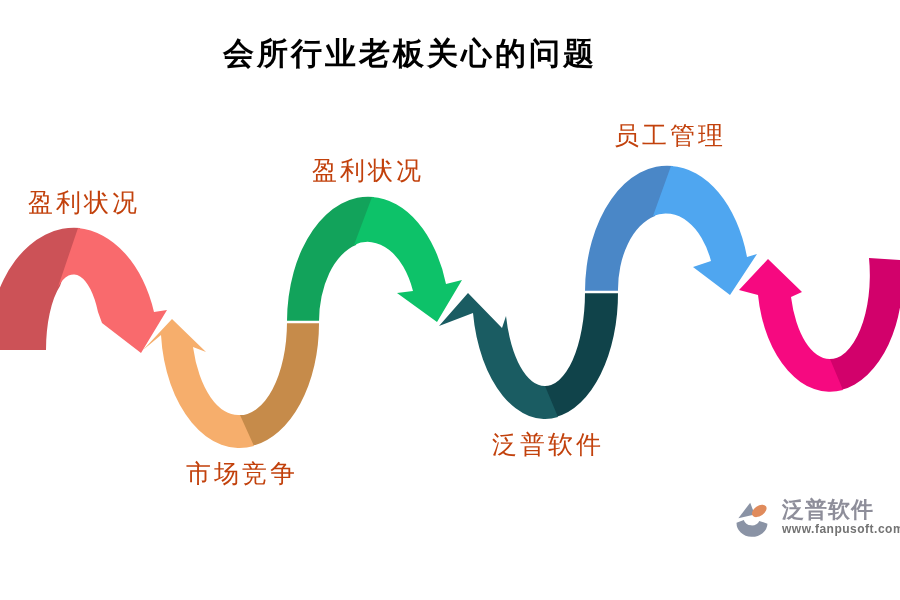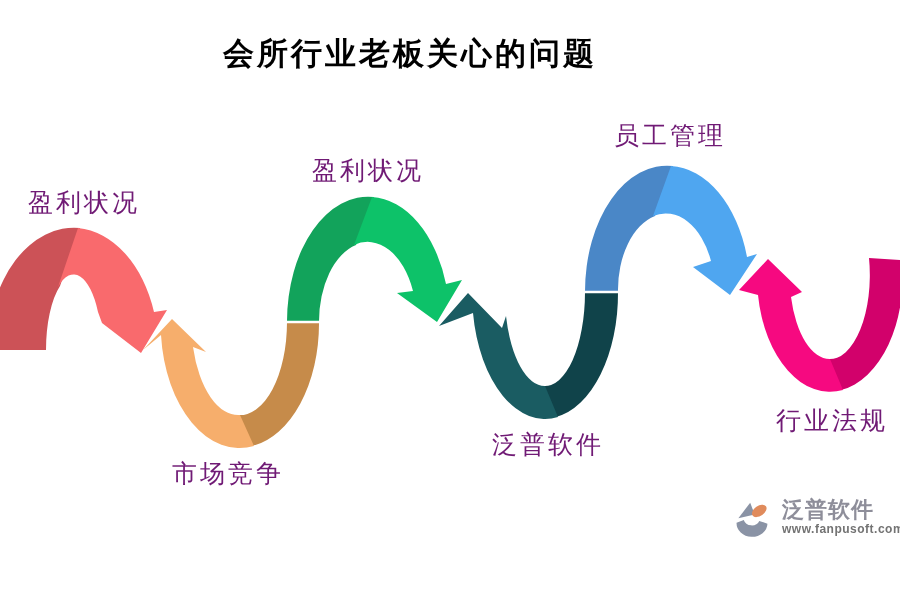--- a/index.html
+++ b/index.html
@@ -3,24 +3,24 @@
 <meta charset="utf-8">
 <style>
   html,body{margin:0;padding:0;}
   body{font-family:"Liberation Serif","DejaVu Serif",serif;background:#ffffff;}
   .canvas{position:relative;width:900px;height:552px;background:#ffffff;overflow:hidden;}
   .title{
     position:absolute;top:33px;left:410px;transform:translateX(-50%);
     font-size:31px;font-weight:bold;color:#000;letter-spacing:3px;white-space:nowrap;
   }
   .step-label{
-    position:absolute;font-size:25px;color:#701a75;letter-spacing:3px;white-space:nowrap;
+    position:absolute;font-size:25px;color:#c2410c;letter-spacing:3px;white-space:nowrap;
   }
   .lbl-0{left:8px;top:186px;margin-left:20px;}
-  .lbl-1{left:172px;top:457px;}
+  .lbl-1{left:186px;top:457px;}
   .lbl-2{left:312px;top:154px;}
   .lbl-3{left:492px;top:428px;}
   .lbl-4{left:614px;top:119px;}
   .lbl-5{left:776px;top:404px;}
   .wave-svg{position:absolute;left:0;top:0;}
   .watermark{
     position:absolute;right:8px;bottom:6px;width:160px;height:48px;
     display:flex;align-items:flex-start;
     font-family:"Liberation Sans","DejaVu Sans",sans-serif;
   }
@@ -58,21 +58,20 @@
 
     <line x1="285" y1="322" x2="321" y2="322" stroke="#ffffff" stroke-width="2.5"></line>
     <line x1="583" y1="292" x2="620" y2="292" stroke="#ffffff" stroke-width="2.5"></line>
   </svg>
 
   <div class="step-label lbl-0">盈利状况</div>
   <div class="step-label lbl-1">市场竞争</div>
   <div class="step-label lbl-2">盈利状况</div>
   <div class="step-label lbl-3">泛普软件</div>
   <div class="step-label lbl-4">员工管理</div>
-  <div class="step-label lbl-5">行业法规</div>
 
   <div class="watermark">
     <svg class="wm-icon" viewBox="0 0 44 46">
       <polygon points="7,21 20,4 25,17" fill="#8A93A5"></polygon>
       <ellipse cx="30" cy="13" rx="9" ry="5.5" transform="rotate(-35 30 13)" fill="#E08B5C"></ellipse>
       <path d="M5,26 A17,15 0 0 0 39,27 L30,24 A9,8 0 0 1 13,23 Z" fill="#8A93A5"></path>
     </svg>
     <div class="wm-text">
       <div class="wm-brand">泛普软件</div>
       <div class="wm-url">www.fanpusoft.com</div>

